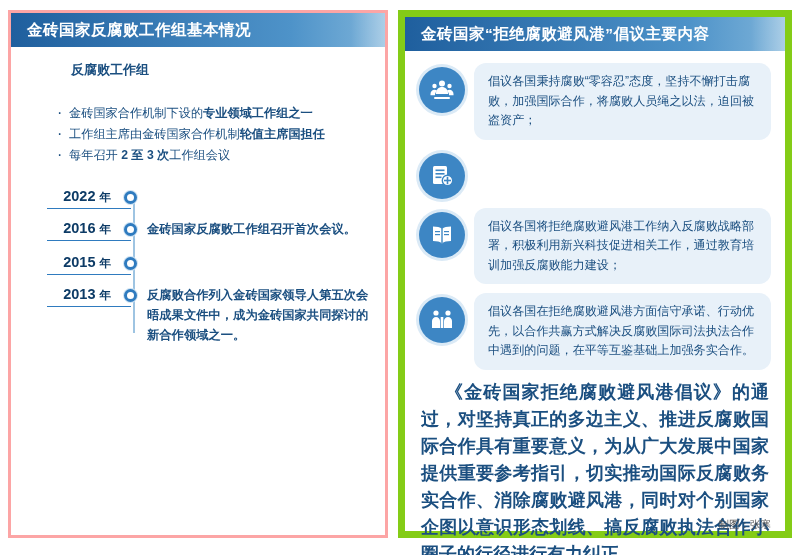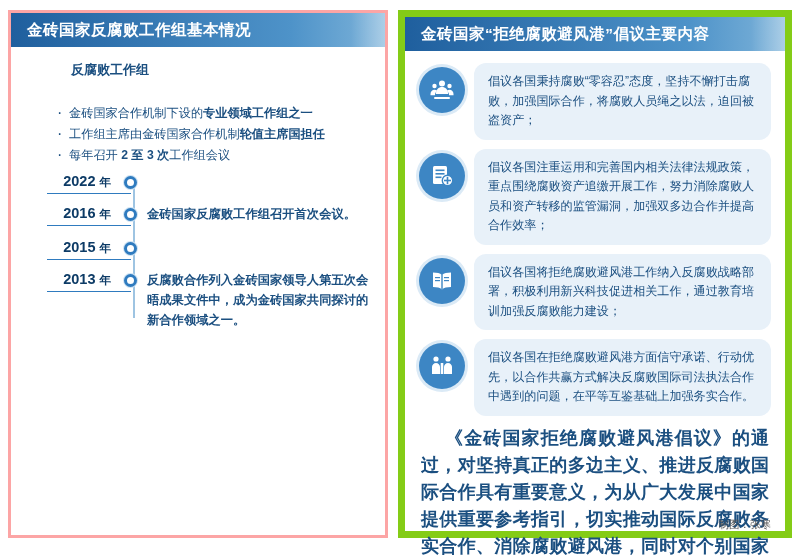--- a/index.html
+++ b/index.html
@@ -47,21 +47,21 @@
     font-size: 12.2px; color: #1b4f80; line-height: 21px;
     padding-left: 12px; position: relative; white-space: nowrap;
   }
   .intro-item::before {
     content: "·"; position: absolute; left: 0; top: -1px;
     font-size: 16px; line-height: 21px; color: #1b4f80;
   }
   .intro-item b { font-weight: bold; }
 
   
-  .timeline { position: relative; margin-top: 6px; }
+  .timeline { position: relative; margin-top: 21px; }
   .tl-line {
     position: absolute; left: 104px; top: 8px; bottom: 12px;
     width: 2px; background: #9ec4e2;
   }
   .tl-row {
     position: relative; display: flex; align-items: flex-start;
     margin-bottom: 14px;
   }
   .tl-year {
     width: 88px; text-align: right; padding-right: 6px;
@@ -247,23 +247,20 @@
           <svg width="26" height="26" viewBox="0 0 26 26" fill="none">
             <rect x="4" y="3" width="14" height="18" rx="1.5" fill="#fff"></rect>
             <rect x="6.5" y="6.5" width="9" height="1.6" fill="#3d86c4"></rect>
             <rect x="6.5" y="10" width="9" height="1.6" fill="#3d86c4"></rect>
             <rect x="6.5" y="13.5" width="6" height="1.6" fill="#3d86c4"></rect>
             <circle cx="18.5" cy="17.5" r="5.2" fill="#fff" stroke="#3d86c4" stroke-width="1.4"></circle>
             <rect x="17.7" y="13.8" width="1.6" height="7.4" fill="#3d86c4"></rect>
             <rect x="15" y="16.7" width="7" height="1.6" fill="#3d86c4"></rect>
           </svg>
         </div>
-        <div class="adv-card">
-          <p>倡议各国注重运用和完善国内相关法律法规政策，重点围绕腐败资产追缴开展工作，努力消除腐败人员和资产转移的监管漏洞，加强双多边合作并提高合作效率；</p>
-        </div>
       </div>
 
       <div class="adv-item">
         <div class="adv-icon">
           <svg width="26" height="26" viewBox="0 0 26 26" fill="none">
             <path d="M13 7c-2-1.6-5-2.4-9-2.4V19c4 0 7 .8 9 2.4V7z" fill="#fff"></path>
             <path d="M13 7c2-1.6 5-2.4 9-2.4V19c-4 0-7 .8-9 2.4V7z" fill="#fff"></path>
             <rect x="12.3" y="6.4" width="1.4" height="15" fill="#3d86c4"></rect>
             <rect x="6" y="9" width="5" height="1.2" fill="#3d86c4"></rect>
             <rect x="6" y="12" width="5" height="1.2" fill="#3d86c4"></rect>

